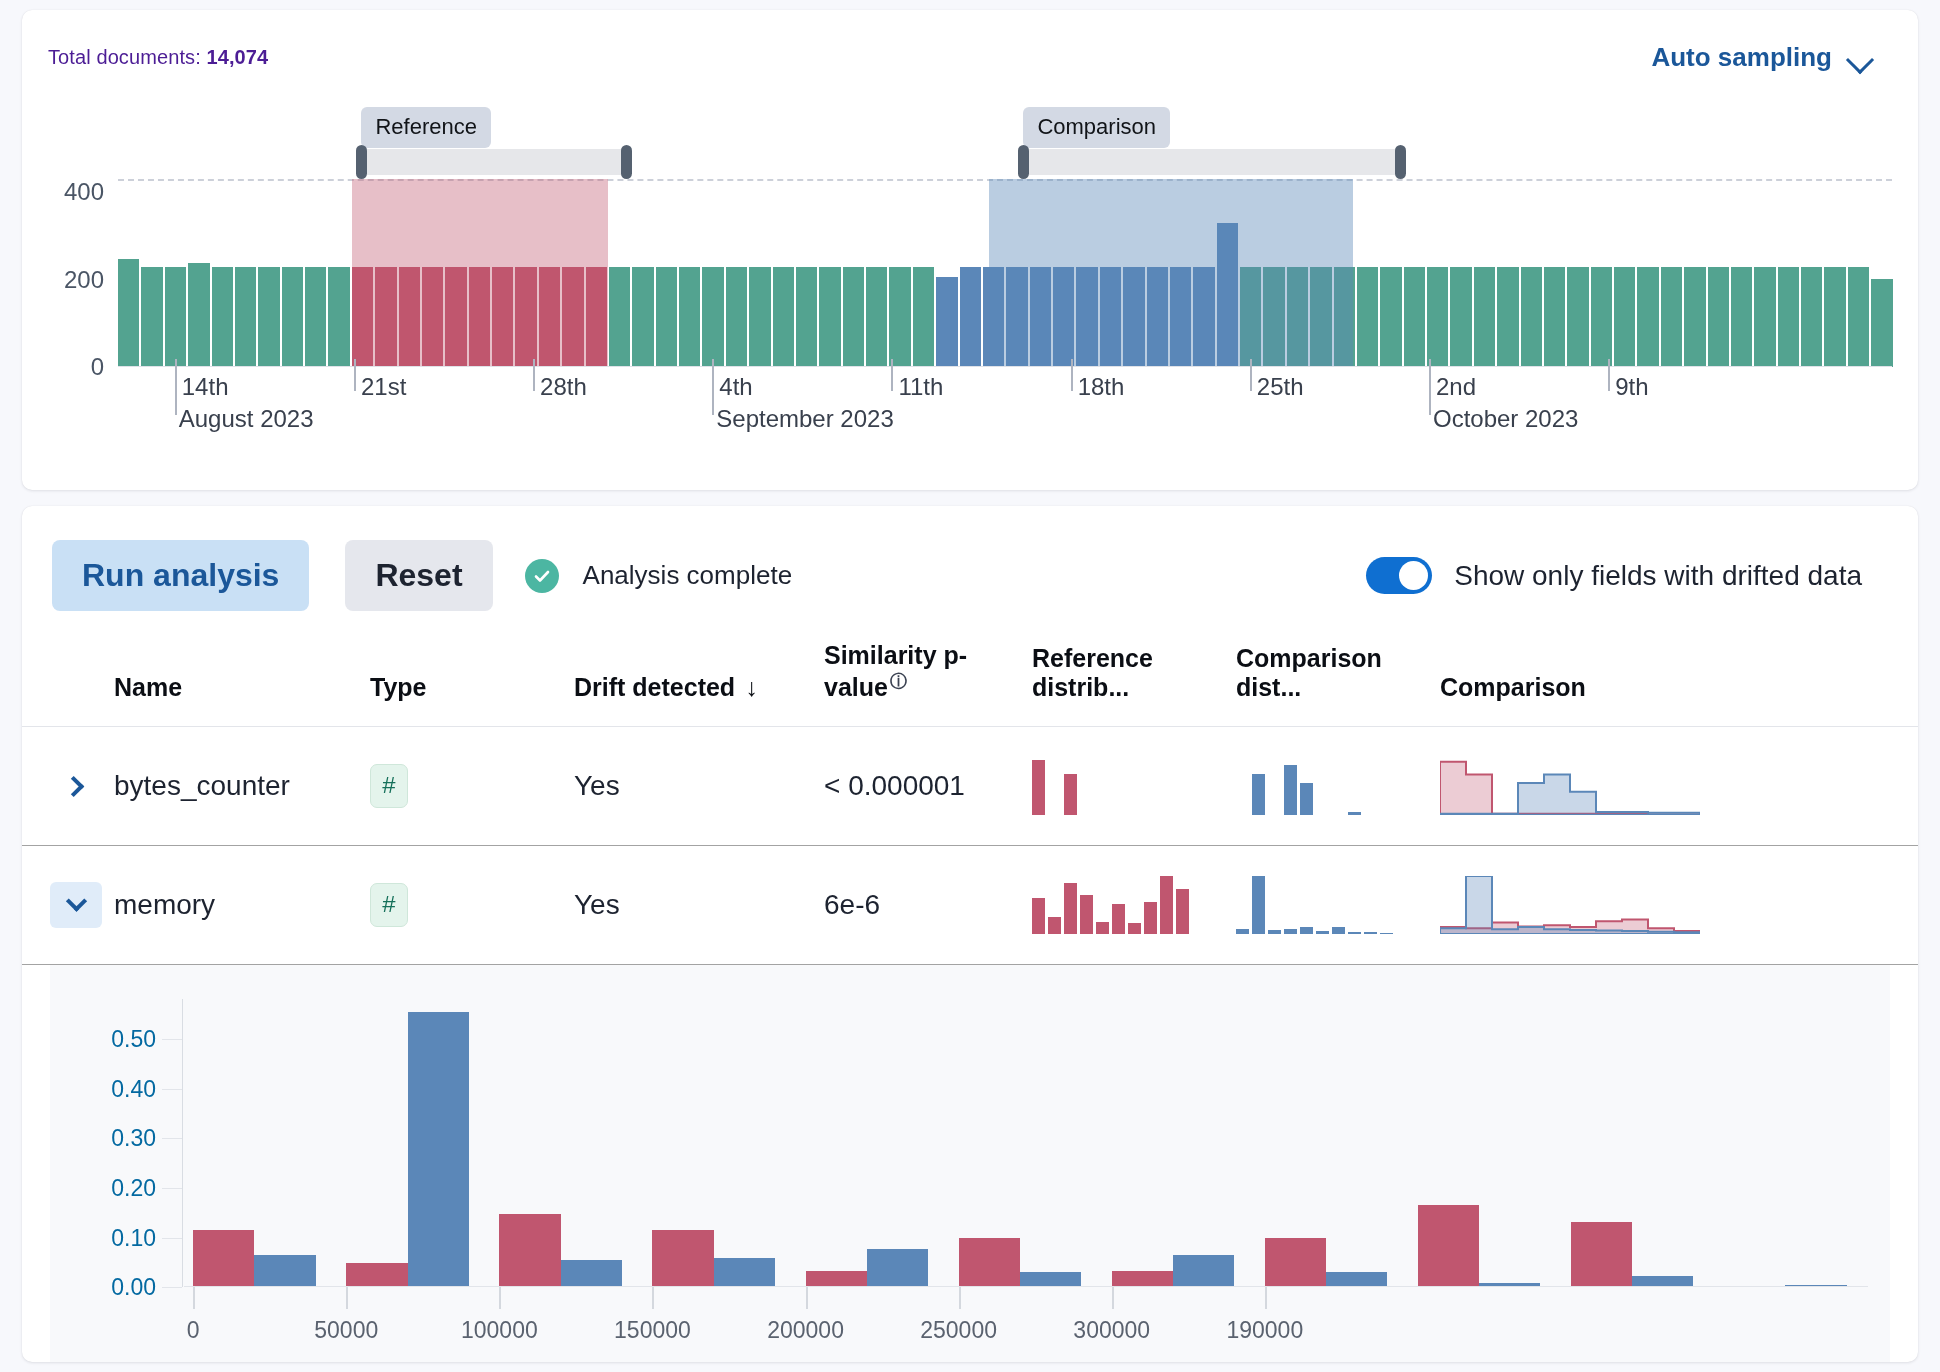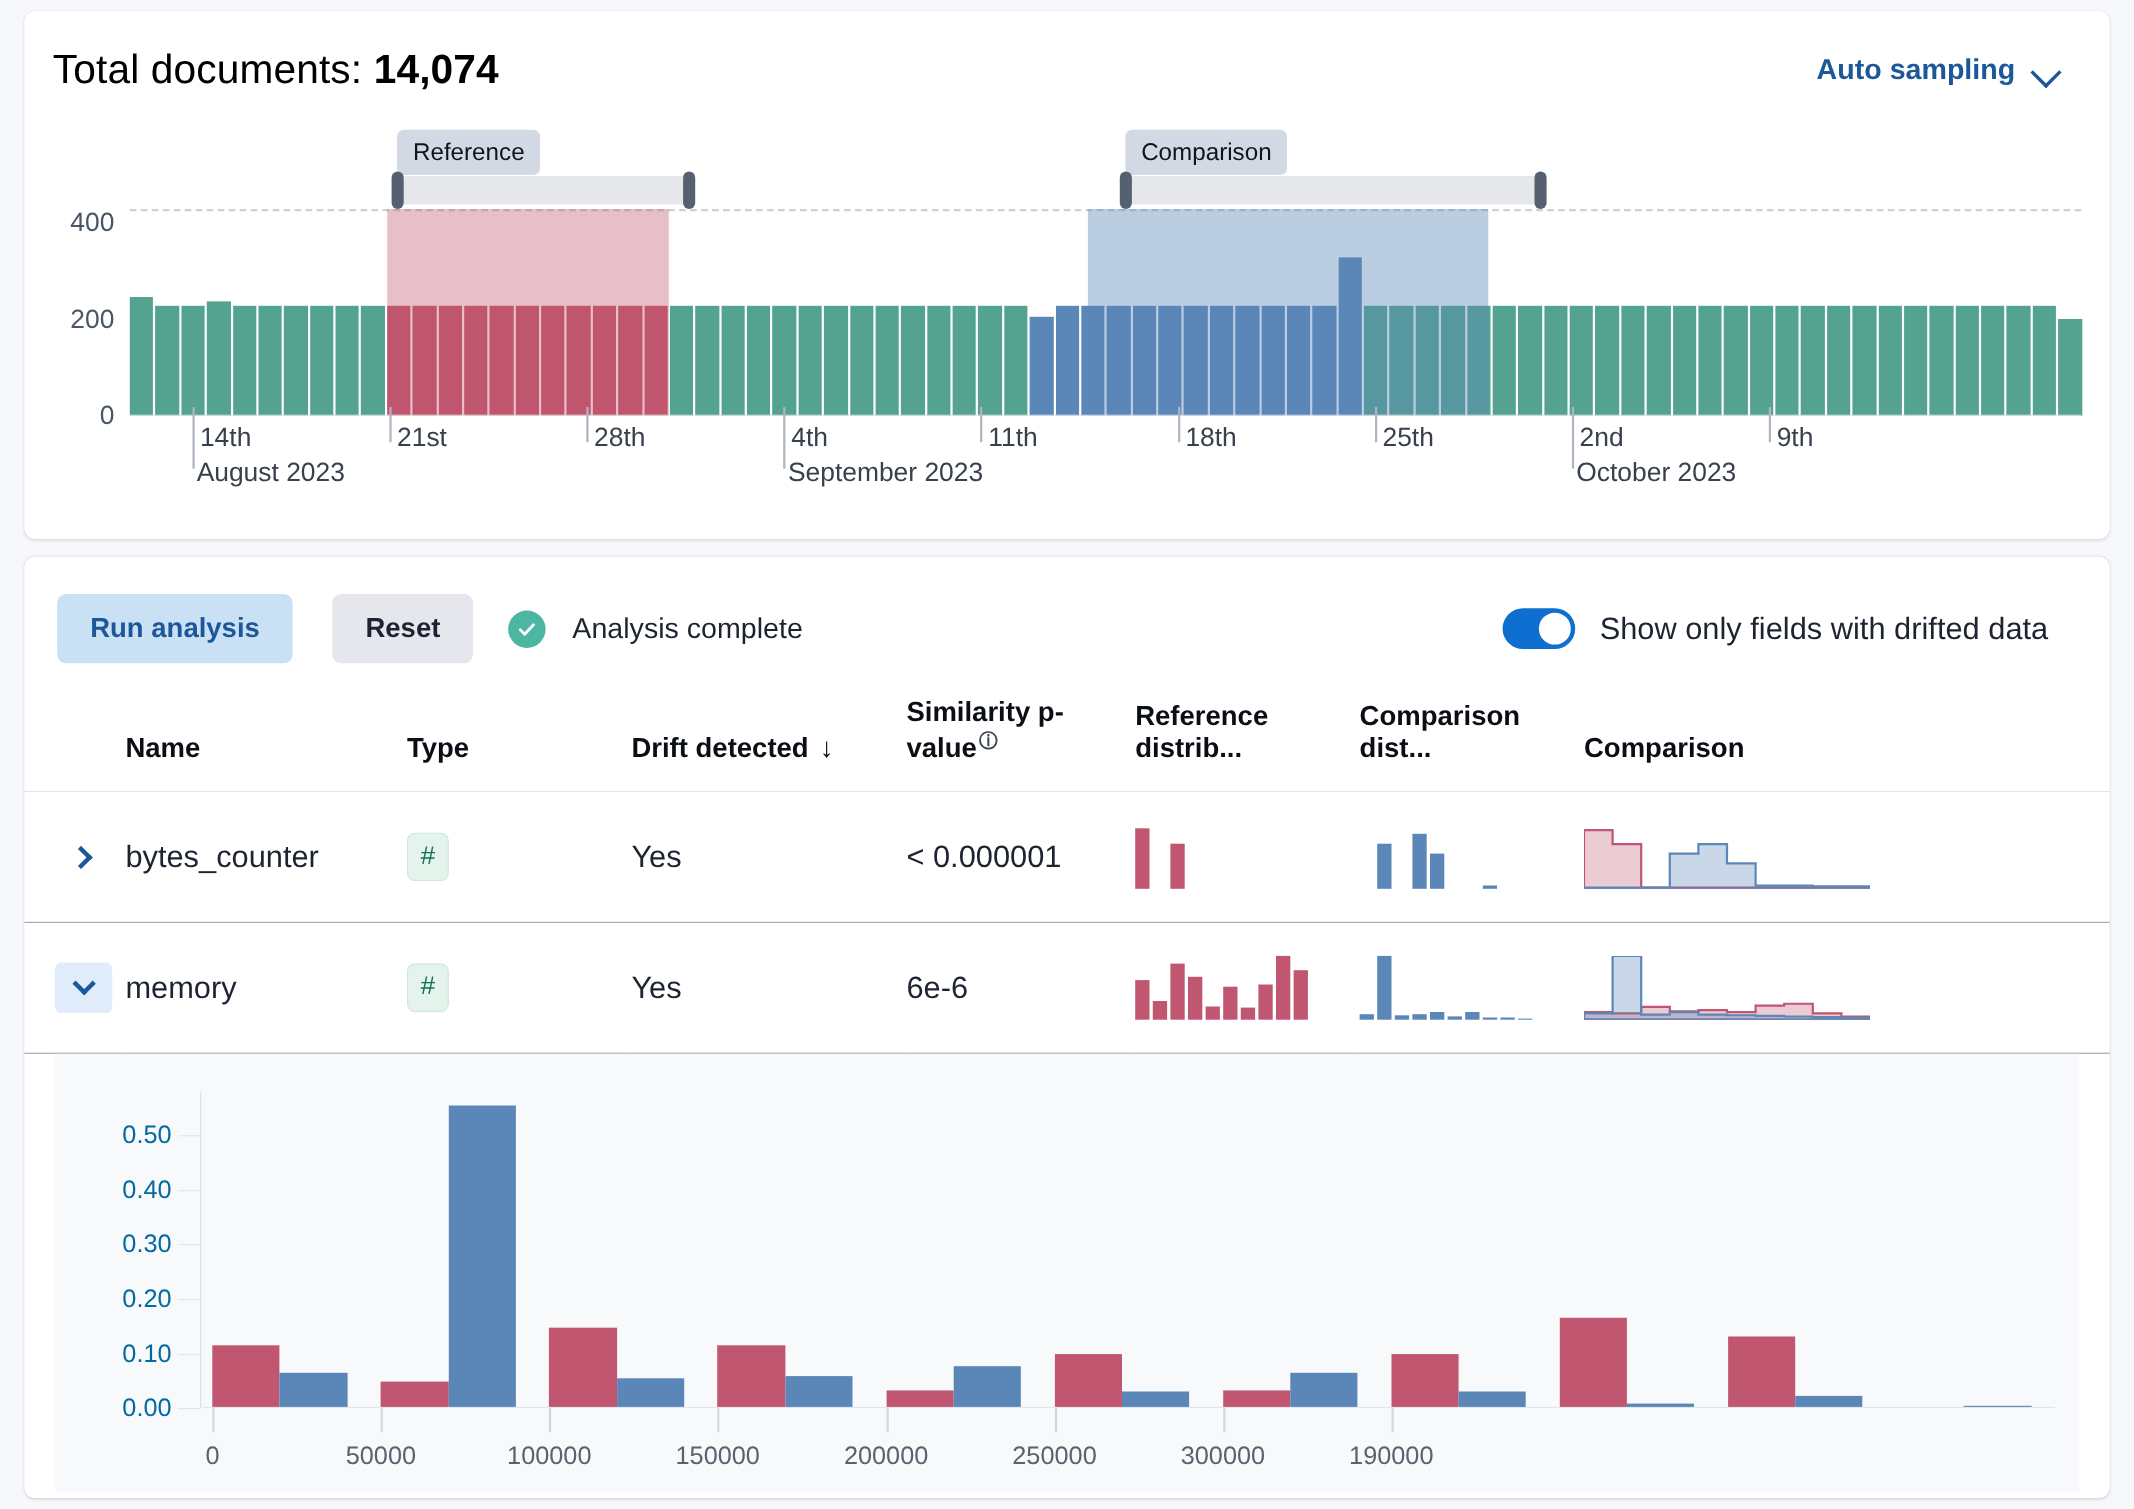--- a/index.html
+++ b/index.html
@@ -17,21 +17,21 @@
     background: #ffffff;
     border-radius: 10px;
     box-shadow: 0 1px 3px rgba(15,23,42,.10), 0 0 1px rgba(15,23,42,.10);
     position: relative;
   }
   #timeline-panel { margin-top: 10px; height: 480px; padding: 0 26px; }
   #analysis-panel { margin-top: 16px; height: 856px; overflow: hidden; }
 
   
   .tl-head { display: flex; align-items: center; justify-content: space-between; padding-top: 32px; }
-  .total-docs { font-size: 37px; color: #000000; letter-spacing: .1px; }
+  .total-docs { font-size: 20px; color: #4c1d95; letter-spacing: .1px; }
   .total-docs b { font-weight: 700; }
   .auto-sampling {
     display: flex; align-items: center; gap: 16px;
     color: #1b5799; font-size: 26px; font-weight: 700; cursor: pointer;
     padding-right: 18px;
   }
   .chev { width: 26px; height: 15px; position: relative; }
   .chev::before {
     content: ""; position: absolute; left: 2px; top: 0;
     width: 17px; height: 17px;
@@ -82,21 +82,21 @@
   .xaxis { position: absolute; left: 70px; right: 0; bottom: 0; height: 72px; }
   .xtick { position: absolute; top: 0; }
   .xtick .tickline { position: absolute; left: 0; top: -8px; width: 2px; height: 32px; background: #aeb4c0; }
   .xtick .day { position: absolute; left: 7px; top: 6px; font-size: 24px; color: #39404d; white-space: nowrap; }
   .xtick .month { position: absolute; left: 4px; top: 38px; font-size: 24px; color: #39404d; white-space: nowrap; }
   .xtick .tickline.tall { top: -8px; height: 56px; }
 
   
   .toolbar { display: flex; align-items: center; padding: 34px 30px 0 30px; }
   .btn {
-    font-size: 25px; border: none; border-radius: 8px;
+    font-size: 32px; border: none; border-radius: 8px;
     padding: 17px 30px; cursor: pointer; font-family: inherit;
   }
   .btn-primary { background: #c9e0f5; color: #1b5799; font-weight: 700; }
   .btn-secondary { background: #e5e7ed; color: #1d2330; font-weight: 700; margin-left: 36px; }
   .status { display: flex; align-items: center; gap: 24px; margin-left: 32px; }
   .check-badge {
     width: 34px; height: 34px; border-radius: 50%; background: #4cb6a2;
     display: flex; align-items: center; justify-content: center;
   }
   .check-badge svg { display: block; }

